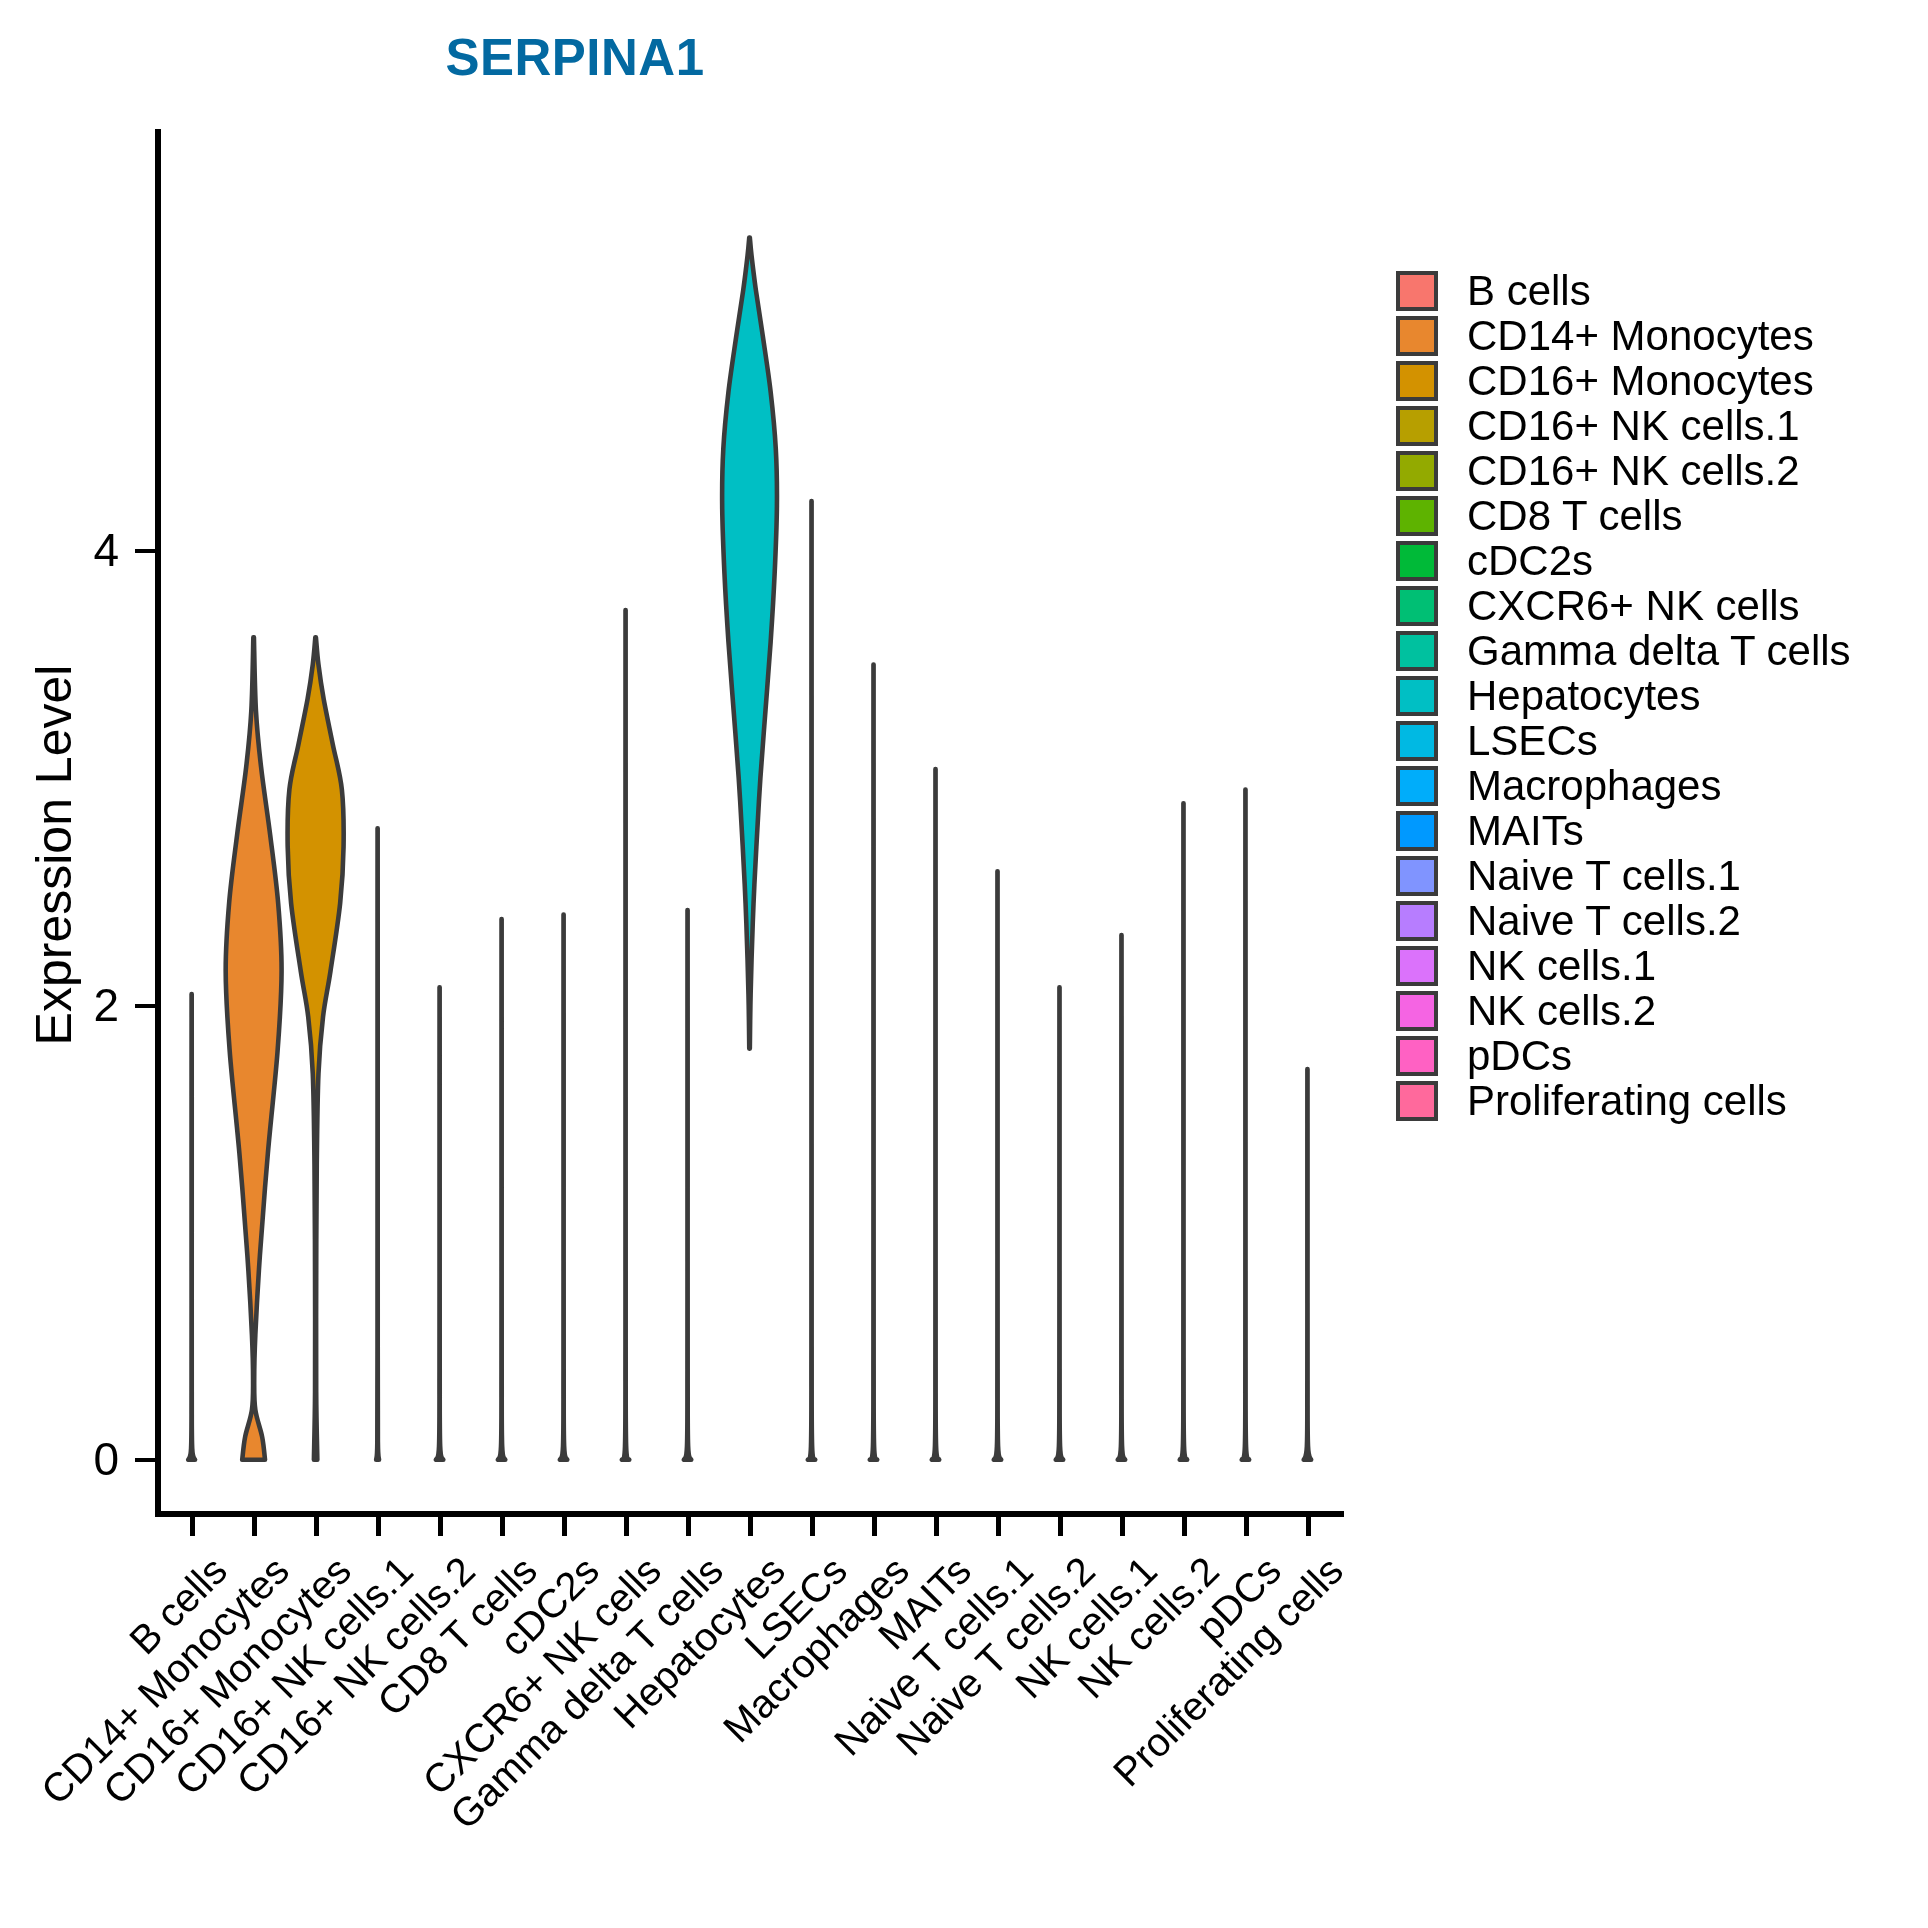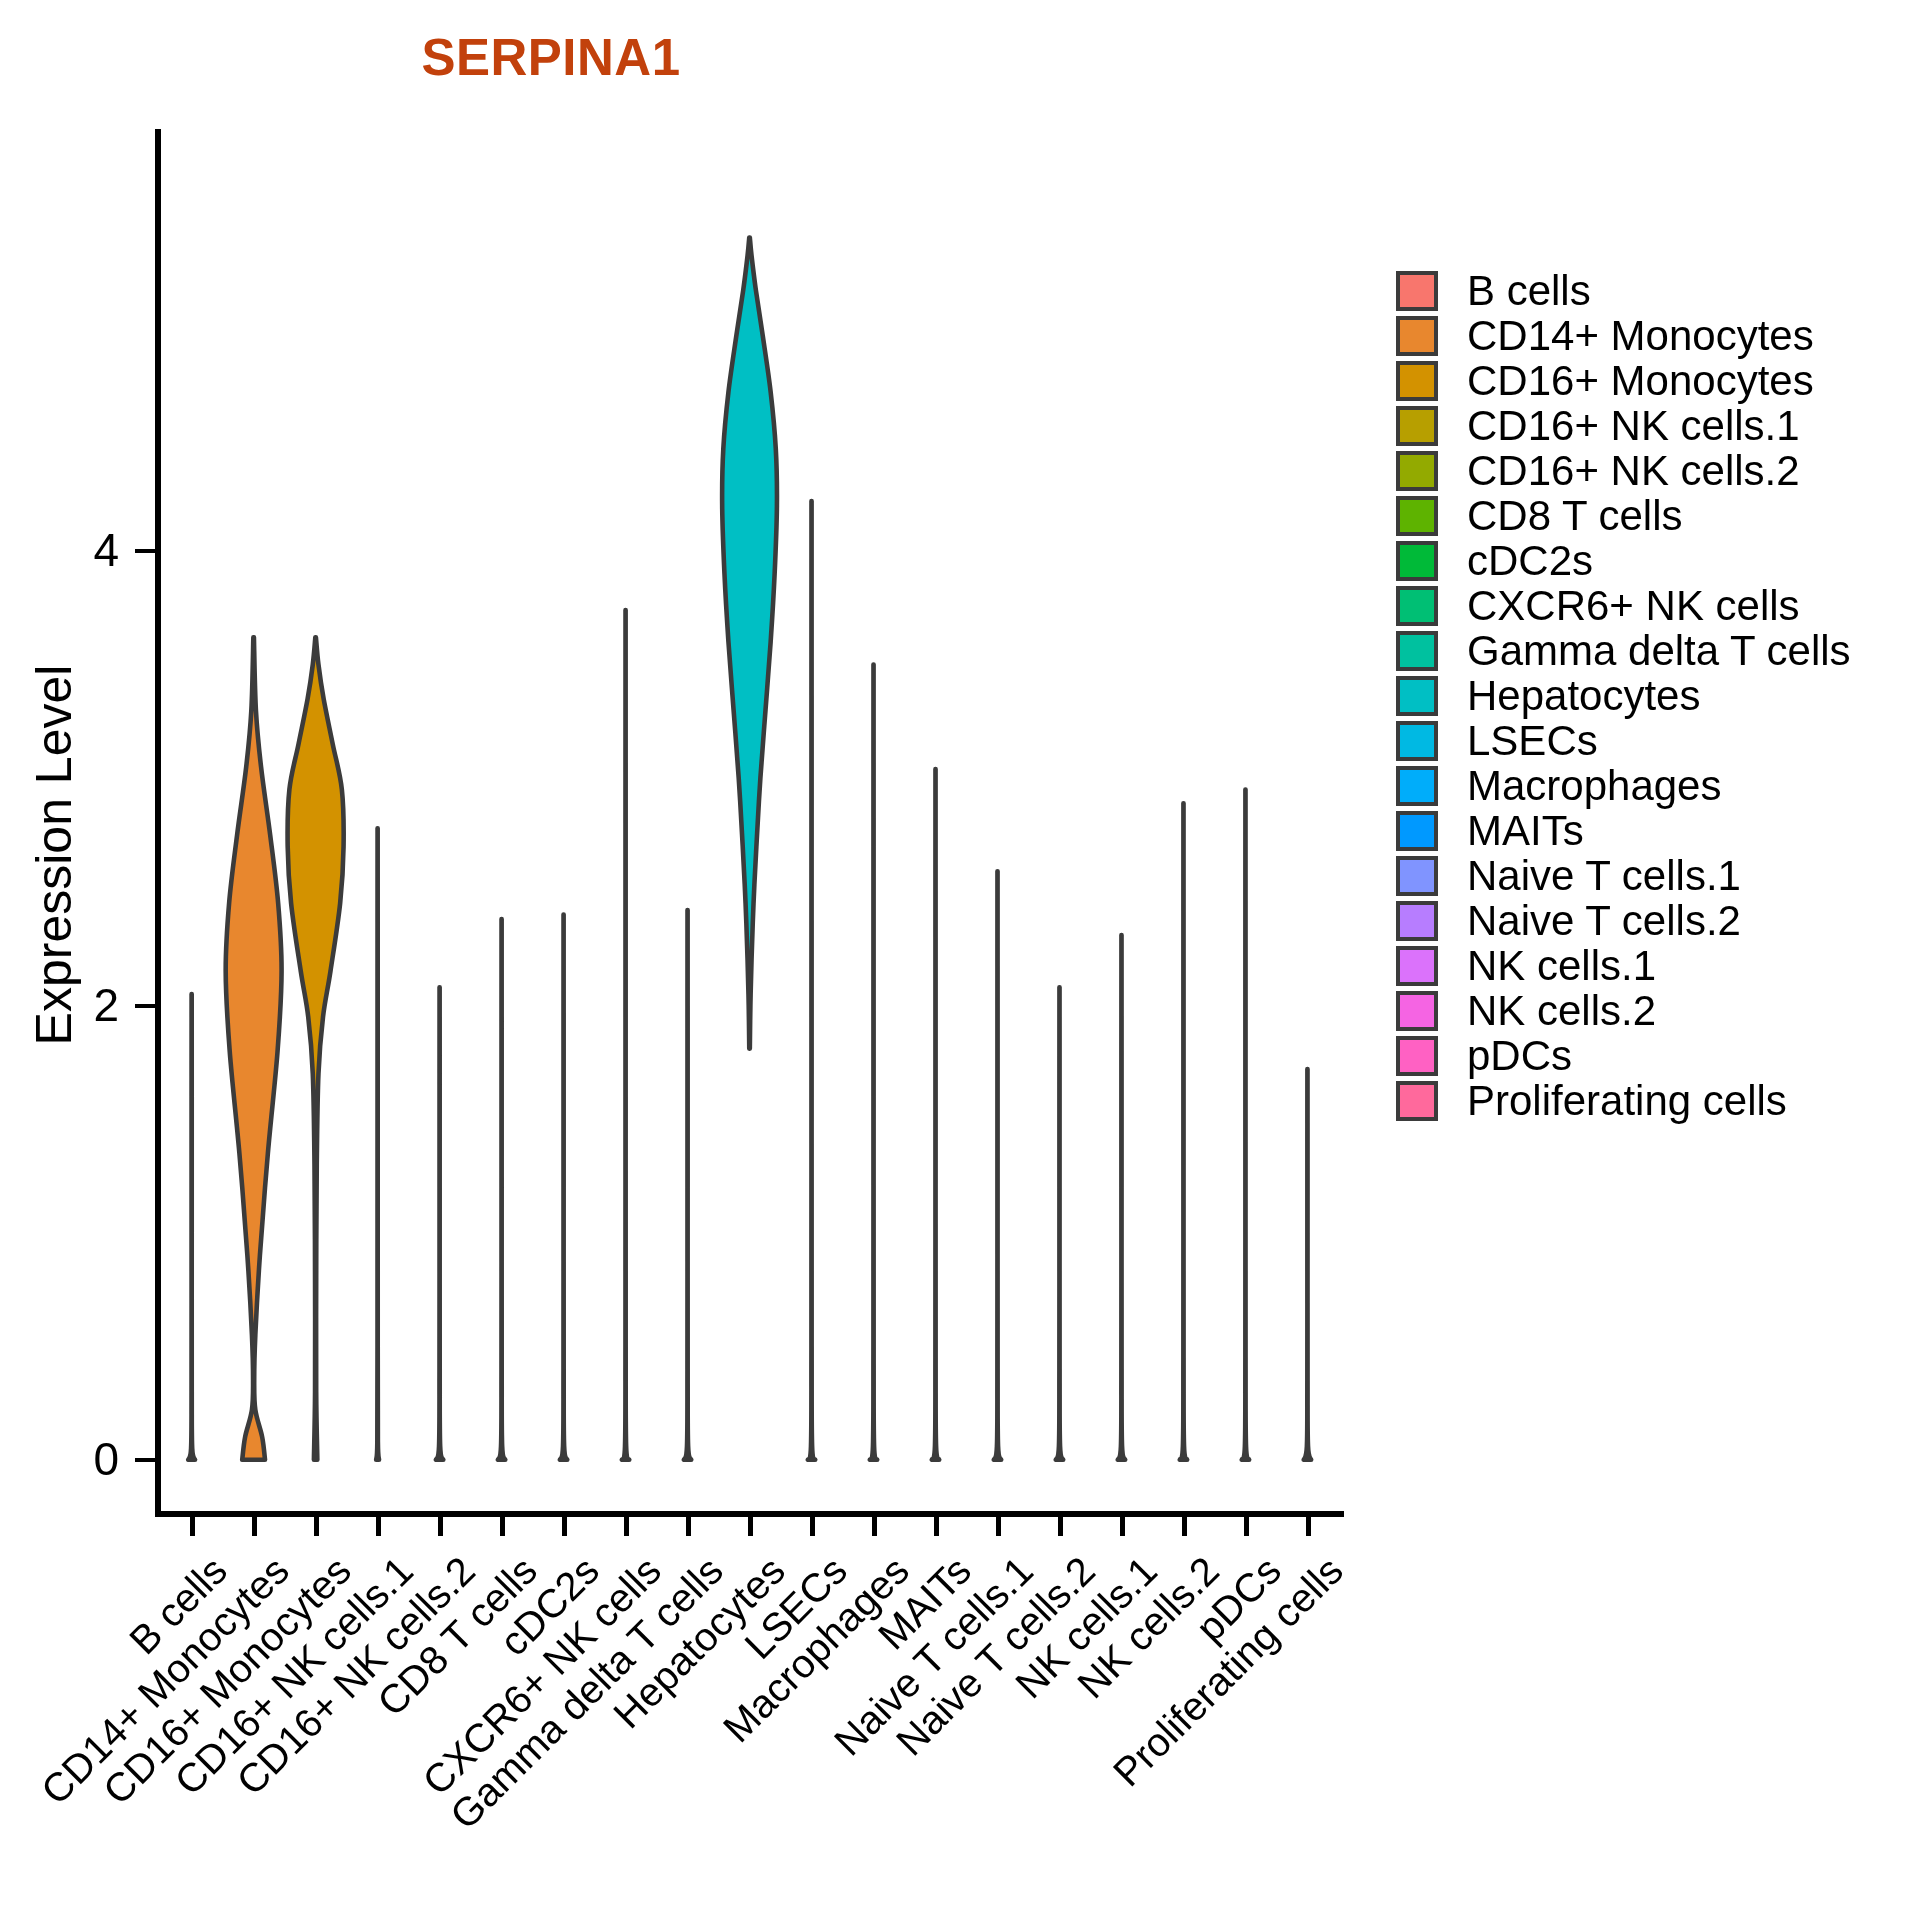--- a/index.html
+++ b/index.html
@@ -3,22 +3,23 @@
 <meta charset="utf-8">
 <title>SERPINA1</title>
 <style>
   html,body{margin:0;padding:0;}
   body{width:1928px;height:1928px;background:#ffffff;
        font-family:"Liberation Sans",sans-serif;overflow:hidden;}
   #root{position:relative;width:1928px;height:1928px;}
 
   #plot-title{
     position:absolute;left:0;top:27.5px;width:1102px;
-    text-align:center;font-size:51px;font-weight:bold;color:#c2410c;
+    text-align:center;font-size:51px;font-weight:bold;color:#0369a1;
     letter-spacing:0.5px;
+    padding-left:24px;
   }
 
   
   #yaxis-title{
     position:absolute;left:-222px;top:826px;width:551px;
     transform:rotate(-90deg);transform-origin:center center;
     text-align:center;font-size:50px;color:#000;
   }
   .ytick-label{
     position:absolute;width:73px;text-align:right;

